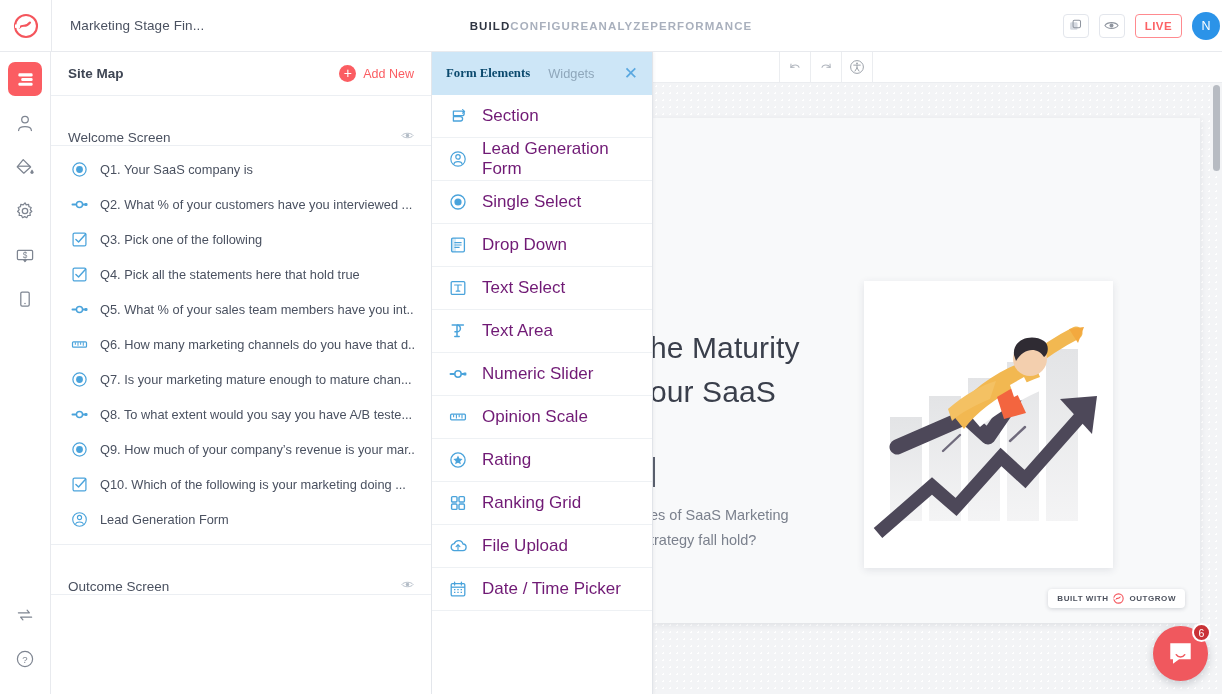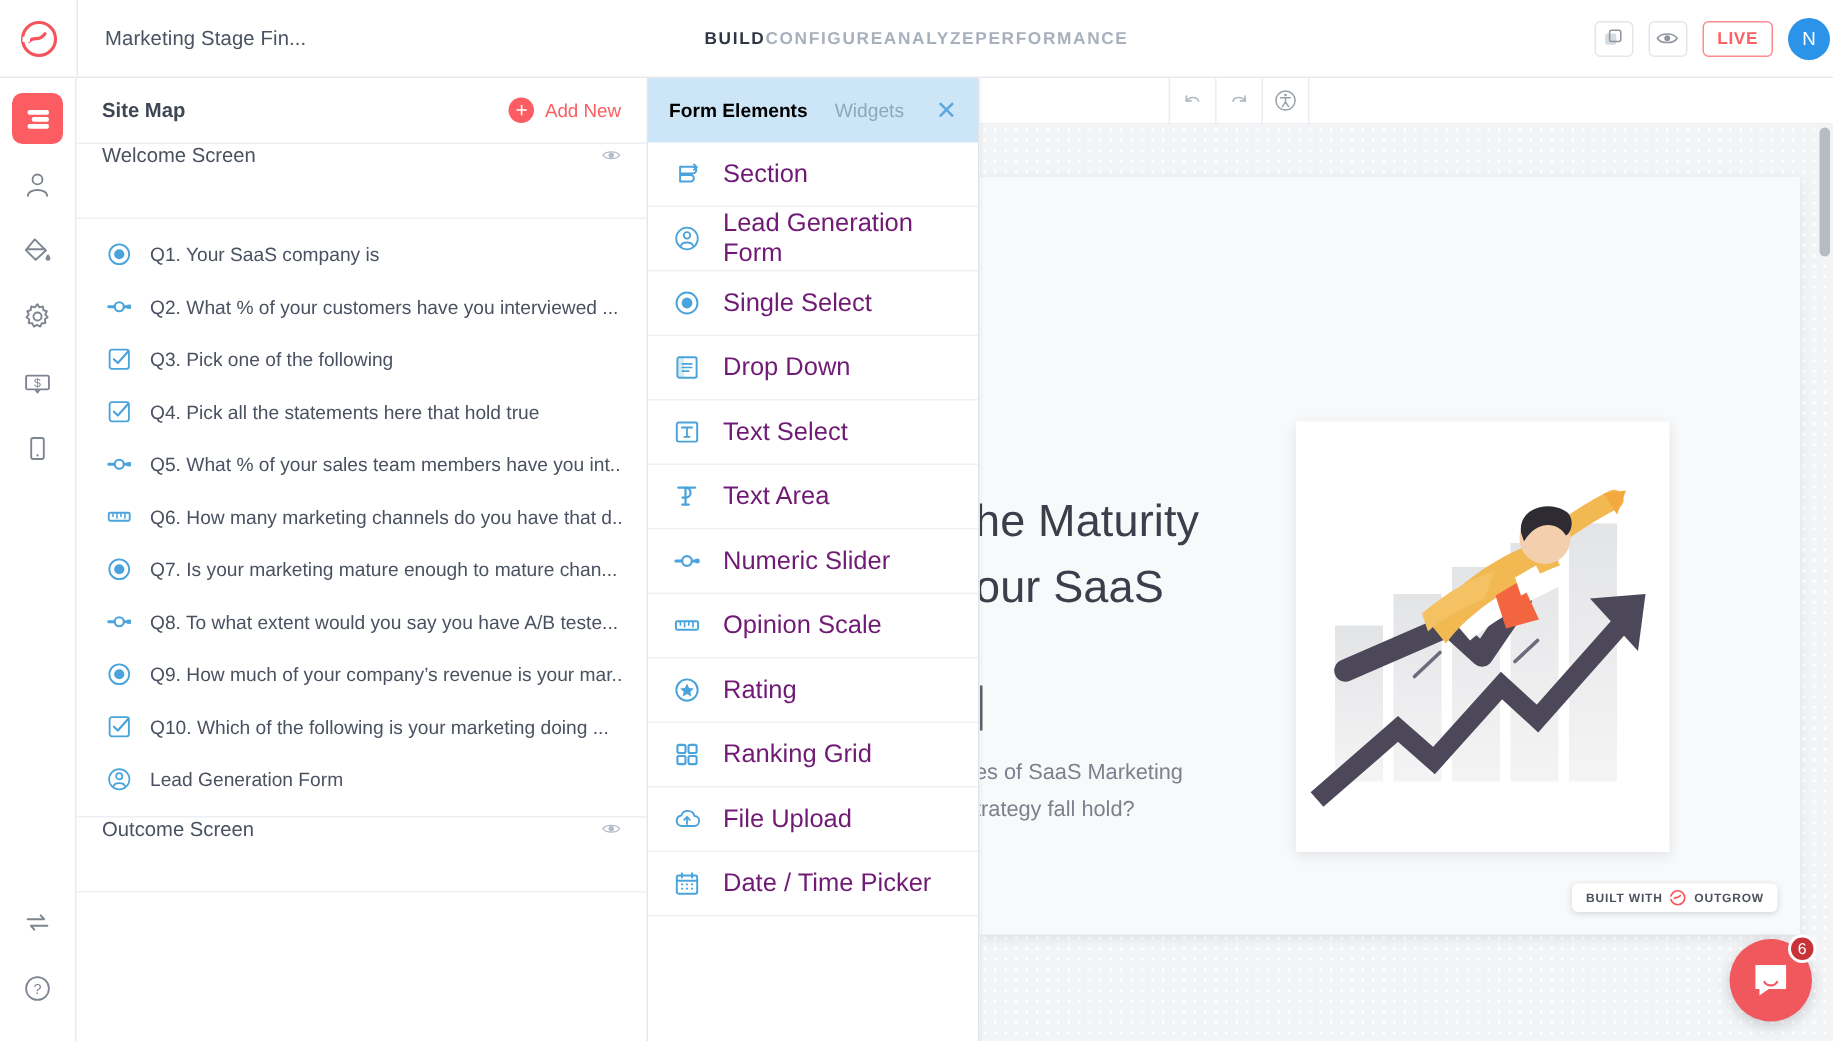--- a/index.html
+++ b/index.html
@@ -79,21 +79,21 @@
   .sm-title { font-size: 13.5px; font-weight: 700; color: #3f4654; }
   .sm-add { margin-left: auto; display: flex; align-items: center; gap: 7px; cursor: pointer; }
   .sm-add .plus {
     width: 17px; height: 17px; border-radius: 50%; background: #fb5d62; color: #fff;
     display: flex; align-items: center; justify-content: center; font-size: 14px; line-height: 1;
     font-weight: 400; padding-bottom: 1px;
   }
   .sm-add .lbl { color: #fb5d62; font-size: 12.5px; }
 
   .sm-screen {
-    height: 50px; display: flex; align-items: flex-start; padding: 0 17px;
+    height: 50px; display: flex; align-items: flex-end; padding: 0 17px;
     border-bottom: 1px solid #eceff3; cursor: pointer;
   }
   .sm-screen .name { font-size: 13.5px; color: #4a5160; }
   .sm-screen .eye { margin-left: auto; opacity: .75; }
 
   .sm-qwrap { border-bottom: 1px solid #eceff3; padding: 6px 0 7px 0; }
   .q-row {
     display: flex; align-items: center; gap: 12px; height: 35px; padding: 0 17px 0 19px;
     cursor: pointer;
   }
@@ -104,21 +104,21 @@
 
   
   .fepanel {
     position: absolute; top: 52px; left: 432px; width: 221px; height: 642px;
     background: #fff; border-right: 1px solid #e1e4e9; z-index: 32;
     box-shadow: 1px 0 3px rgba(30,40,60,.05); overflow: hidden;
   }
   .fe-head {
     height: 43px; background: #cde6f7; display: flex; align-items: center; padding: 0 14px;
   }
-  .fe-head .t1 { font-size: 12.8px; font-weight: 700; color: #000000; cursor: pointer; }
+  .fe-head .t1 { font-size: 12.8px; font-weight: 700; color: #0c4a6e; cursor: pointer; font-family: Liberation Serif, serif; }
   .fe-head .t2 { font-size: 12.8px; color: #8fa7bb; margin-left: 18px; cursor: pointer; }
   .fe-head .x { margin-left: auto; color: #5aa8e0; font-size: 17px; line-height: 1; cursor: pointer; font-weight: 300; }
 
   .fe-row {
     height: 43px; display: flex; align-items: center; gap: 15px; padding: 0 16px;
     border-bottom: 1px solid #eef1f4; cursor: pointer;
   }
   .fe-row .fi { width: 19px; height: 19px; flex: 0 0 19px; display: flex; align-items: center; justify-content: center; }
   .fe-row .fl { font-size: 17px; color: #701a75; }
 

